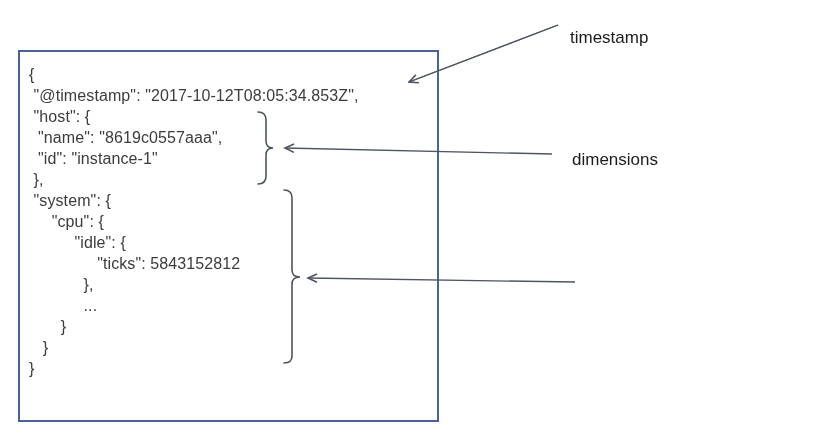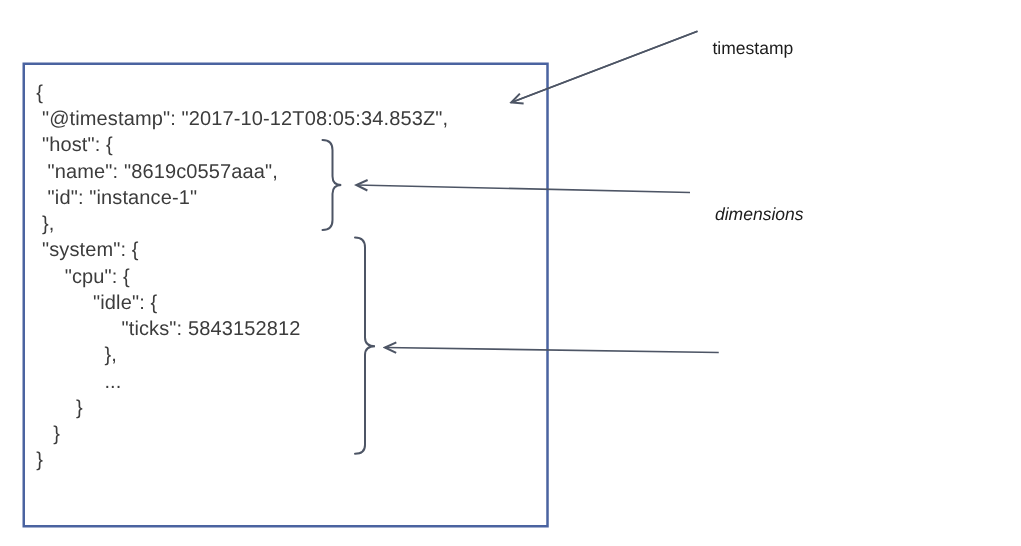--- a/index.html
+++ b/index.html
@@ -62,26 +62,26 @@
   }
   .overlay .arrowhead-path {
     fill: none;
     stroke: var(--annotation-line);
     stroke-width: 1.6;
     stroke-linejoin: miter;
   }
   .label {
     position: absolute;
     color: var(--label-text);
-    font-size: 14px;
+    font-size: 17px;
     line-height: 20px;
     white-space: nowrap;
   }
   .label-timestamp { left: 570px; top: 28px; }
-  .label-dimensions { left: 572px; top: 161px; font-style: italic; }
+  .label-dimensions { left: 572px; top: 150px; }
   .label-metric { left: 585px; top: 272px; }
 </style>
 </head>
 <body>
 
 <div class="canvas">
 
   <div class="doc-box">
     <pre class="code">{
  "@timestamp": "2017-10-12T08:05:34.853Z",

